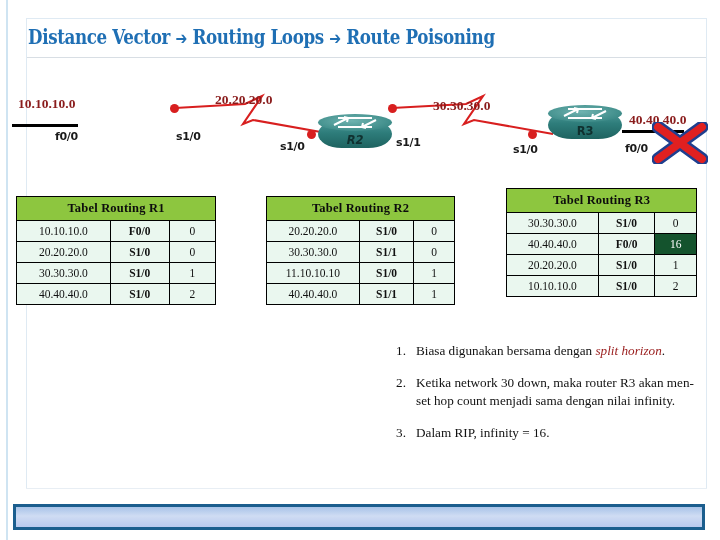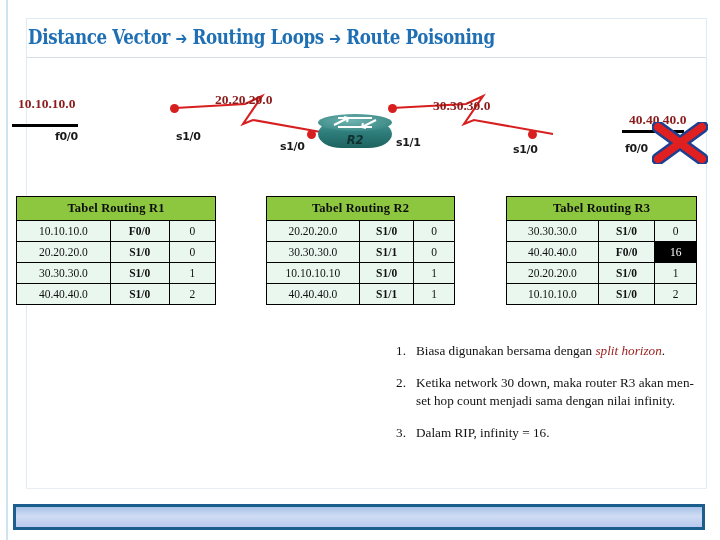--- a/index.html
+++ b/index.html
@@ -82,21 +82,21 @@
     text-align:center;
     padding:2px 3px;
     height:16px;
   }
   .rtable th{
     background:#8dc63f;
     font-size:12.5px;font-weight:bold;color:#0d0d0d;
     height:19px;letter-spacing:0.2px;
   }
   .rtable td.iface{font-weight:bold;}
-  .rtable td.hl{background:#000000;color:#ffffff;font-weight:normal;}
+  .rtable td.hl{background:#14532d;color:#ffffff;font-weight:normal;}
 
   
   #callout{
     position:absolute;left:14px;top:382px;width:296px;
     border:1.3px solid #000;background:#ffffff;
     font-family:"Liberation Serif",serif;font-size:12.8px;color:#111;
     padding:6px 7px;line-height:1.42;
   }
   #callout i{color:#9b2020;font-style:italic;}
 
@@ -153,20 +153,31 @@
       <div class="top"></div>
       <svg width="46" height="15" viewBox="0 0 46 15">
         <path d="M2,10 L16,3 M16,3 L12,2 M16,3 L15,7" stroke="#ffffff" stroke-width="2" fill="none"></path>
         <path d="M44,5 L30,12 M30,12 L34,13 M30,12 L31,8" stroke="#ffffff" stroke-width="2" fill="none"></path>
         <path d="M6,3 L40,3" stroke="#ffffff" stroke-width="2" fill="none"></path>
         <path d="M6,12 L40,12" stroke="#ffffff" stroke-width="2" fill="none"></path>
       </svg>
       <div class="name">R2</div>
     </div>
 
+    <div class="rtr" style="left:548px;top:45px;">
+      <div class="body"></div>
+      <div class="top"></div>
+      <svg width="46" height="15" viewBox="0 0 46 15">
+        <path d="M2,10 L16,3 M16,3 L12,2 M16,3 L15,7" stroke="#ffffff" stroke-width="2" fill="none"></path>
+        <path d="M44,5 L30,12 M30,12 L34,13 M30,12 L31,8" stroke="#ffffff" stroke-width="2" fill="none"></path>
+        <path d="M6,3 L40,3" stroke="#ffffff" stroke-width="2" fill="none"></path>
+        <path d="M6,12 L40,12" stroke="#ffffff" stroke-width="2" fill="none"></path>
+      </svg>
+      <div class="name">R3</div>
+    </div>
 
     <div class="dot" style="left:170px;top:44px;"></div>
     <div class="dot" style="left:307px;top:70px;"></div>
     <div class="dot" style="left:388px;top:44px;"></div>
     <div class="dot" style="left:528px;top:70px;"></div>
 
     <div class="net-label" style="left:18px;top:36px;">10.10.10.0</div>
     <div class="net-label" style="left:215px;top:32px;">20.20.20.0</div>
     <div class="net-label" style="left:433px;top:38px;">30.30.30.0</div>
     <div class="net-label" style="left:629px;top:52px;">40.40.40.0</div>
@@ -225,33 +236,33 @@
         <td style="width:93px">20.20.20.0</td>
         <td class="iface" style="width:54px">S1/0</td>
         <td style="width:40px">0</td>
       </tr>
       <tr>
         <td>30.30.30.0</td>
         <td class="iface">S1/1</td>
         <td>0</td>
       </tr>
       <tr>
-        <td>10.10.10.10</td>
+        <td>11.10.10.10</td>
         <td class="iface">S1/0</td>
         <td>1</td>
       </tr>
       <tr>
         <td>40.40.40.0</td>
         <td class="iface">S1/1</td>
         <td>1</td>
       </tr>
     </tbody>
   </table>
 
-  <table class="rtable" style="left:506px;top:196px;width:191px;">
+  <table class="rtable" style="left:506px;top:188px;width:191px;">
     <thead>
       <tr>
         <th colspan="3">Tabel Routing R3</th>
       </tr>
     </thead>
     <tbody>
       <tr>
         <td style="width:93px">30.30.30.0</td>
         <td class="iface" style="width:56px">S1/0</td>
         <td style="width:40px">0</td>

